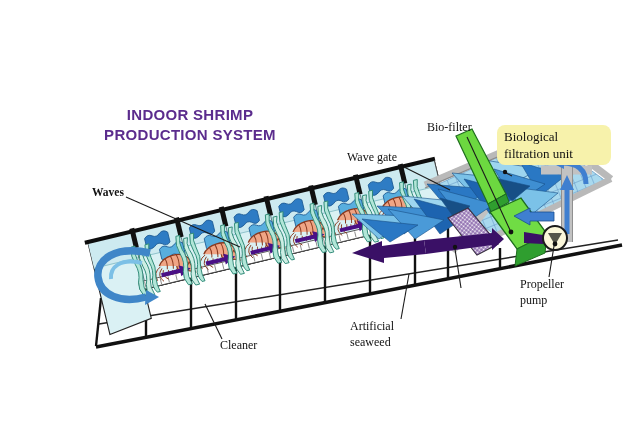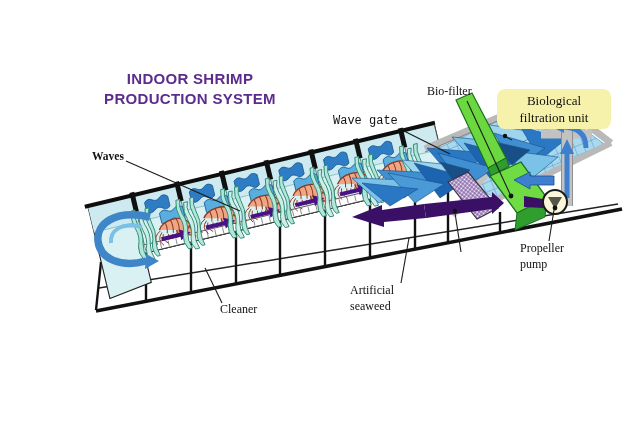--- a/index.html
+++ b/index.html
@@ -1,29 +1,29 @@
 <!DOCTYPE html>
 <html style="--title_purple: #5b2c8d; --label_yellow: #f7f2ab; --tank_cyan: #daf1f4; --wave_blue: #3f8fd2; --arrow_purple: #4a1086; --biofilter_green: #6cd840; --shrimp_salmon: #f0a585; --seaweed_teal: #b2e6d8; --watermark_gray: #cdcdcd;"><head>
 <meta charset="utf-8">
 <style>
   html,body{margin:0;padding:0;background:#fff;}
   #canvas{position:relative;width:640px;height:314px;background:#fff;overflow:hidden;
-          font-family:"Liberation Serif",serif;}
+          font-family:"Liberation Serif",serif;margin-top:36px;}
   #art{position:absolute;left:0;top:0;z-index:1;}
   .lbl{position:absolute;z-index:3;font-size:12px;line-height:15px;color:#111;white-space:nowrap;}
   .lbl2{line-height:16px;}
   #title{position:absolute;left:84px;top:69px;width:212px;z-index:3;text-align:center;
          font-family:"Liberation Sans",sans-serif;font-weight:bold;font-size:15px;line-height:20px;
          letter-spacing:.3px;color:var(--title_purple,#5b2c8d);}
-  .ybox{background:var(--label_yellow,#f7f2ab);text-align:center;}
+  .ybox{background:var(--label_yellow,#f7f2ab);}
   #growout{left:214px;top:133px;padding:4px 11px;font-size:13.5px;}
   #biounit{left:497px;top:89px;width:100px;padding:3px 7px;border-radius:8px;white-space:normal;
            font-size:13px;line-height:17px;}
   #waves{left:92px;top:149px;font-weight:bold;font-size:11.5px;}
-  #wavegate{left:333px;top:114px;font-family:Liberation Mono, monospace;}
+  #wavegate{left:347px;top:114px;}
   #biofilter{left:427px;top:84px;}
   #cleaner{left:220px;top:302px;text-decoration:underline;}
   #artificial{left:350px;top:282px;}
   #micro{left:444px;top:254px;}
   #propeller{left:520px;top:240px;}
   #sorry{position:absolute;left:2px;top:388px;z-index:5;font-family:"Liberation Sans",sans-serif;
          font-weight:bold;font-size:11px;color:#000;white-space:nowrap;}
   #watermark{position:absolute;left:6px;top:391px;z-index:4;font-family:"Liberation Sans",sans-serif;
              font-weight:bold;font-size:31px;letter-spacing:-1px;color:var(--watermark_gray,#cdcdcd);
              transform:scaleX(.93);transform-origin:left top;white-space:nowrap;

